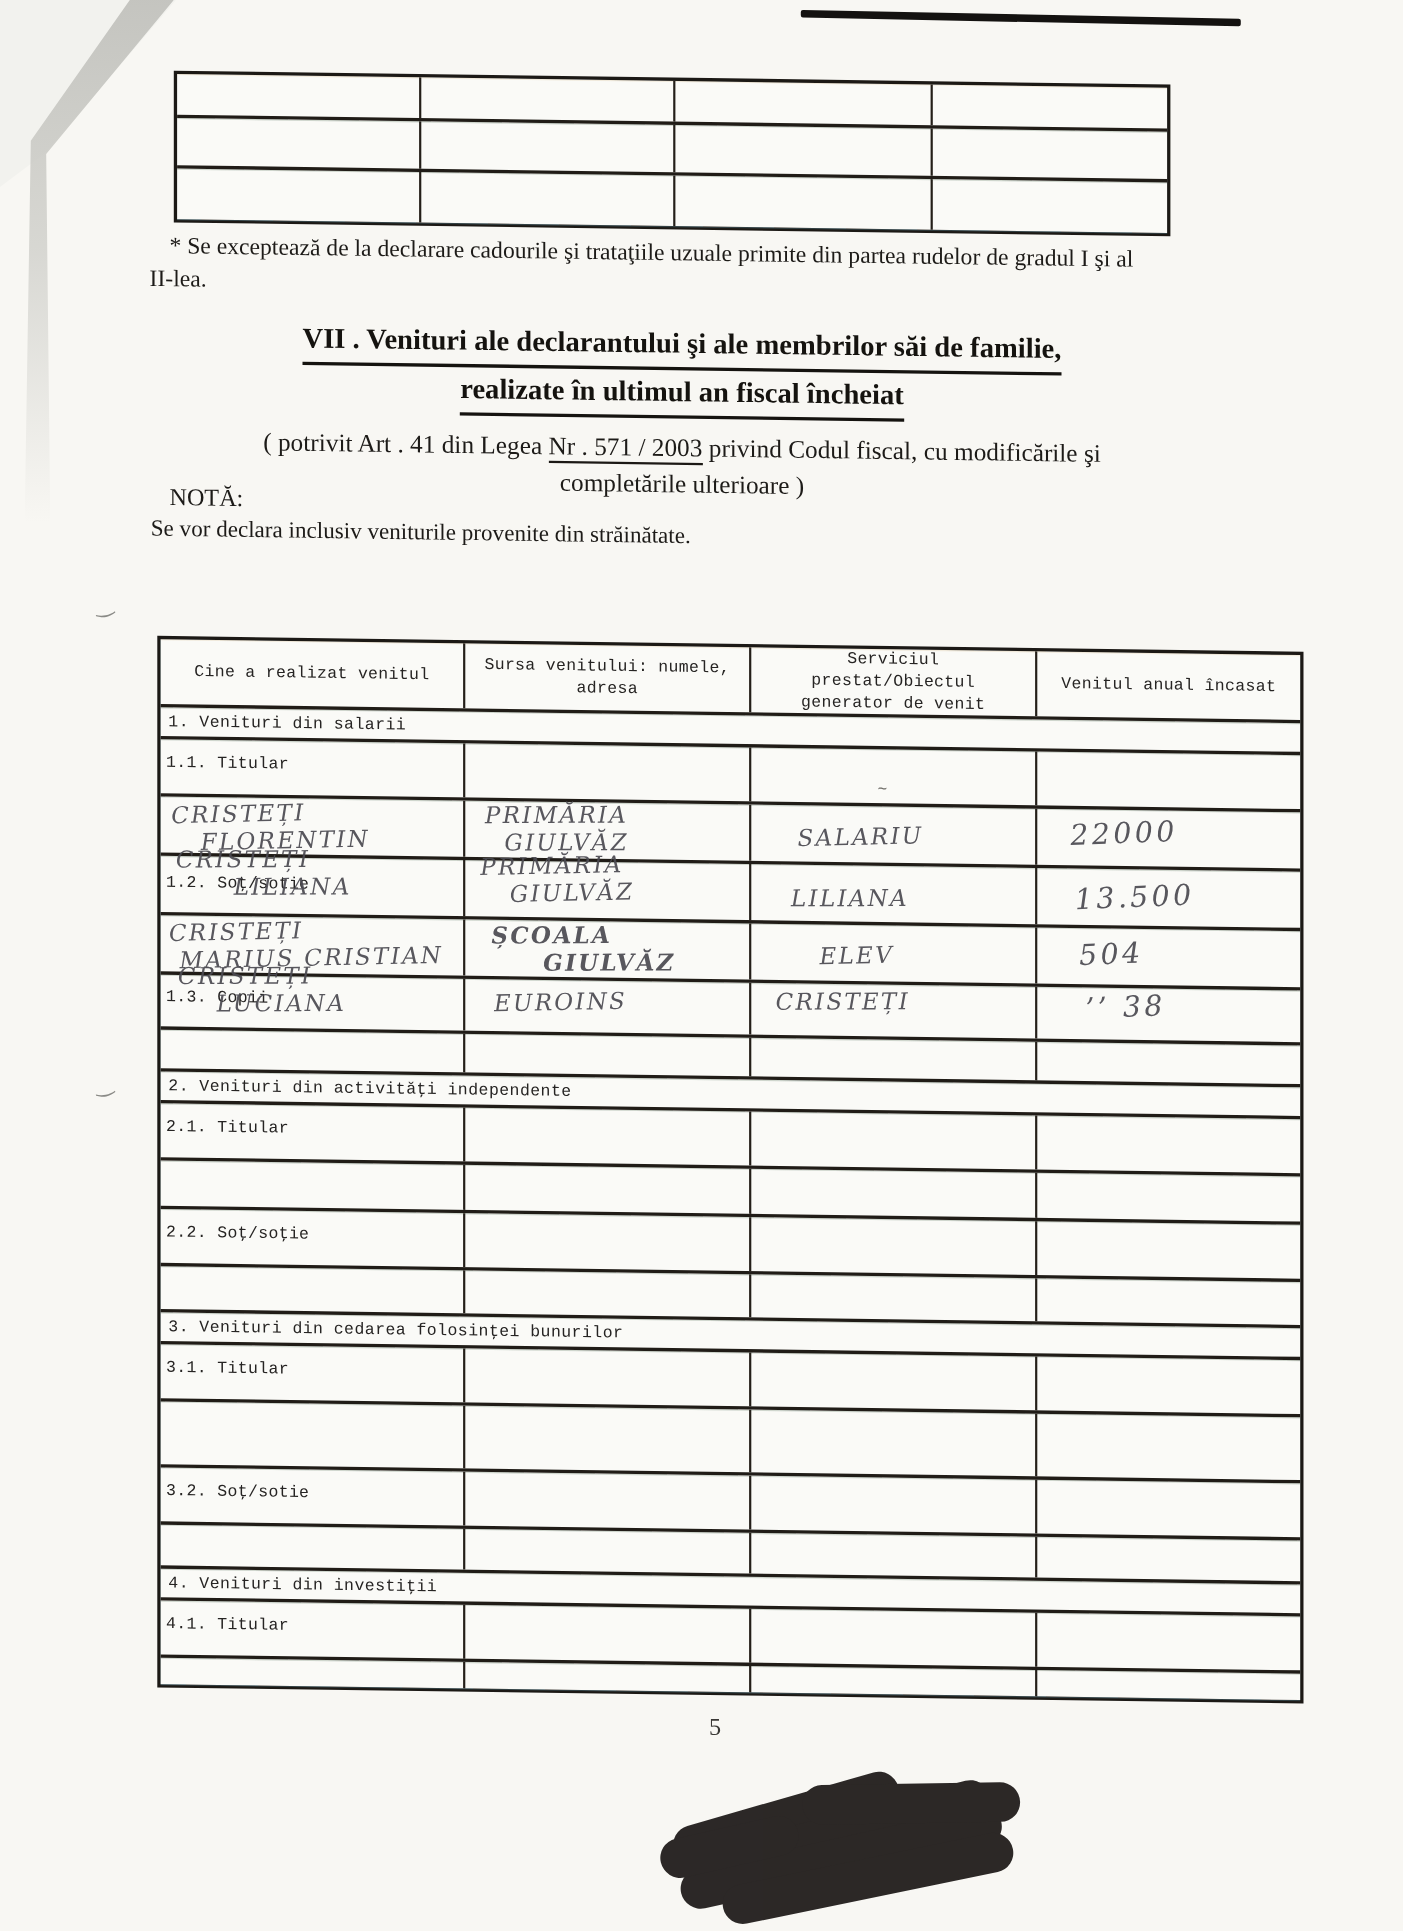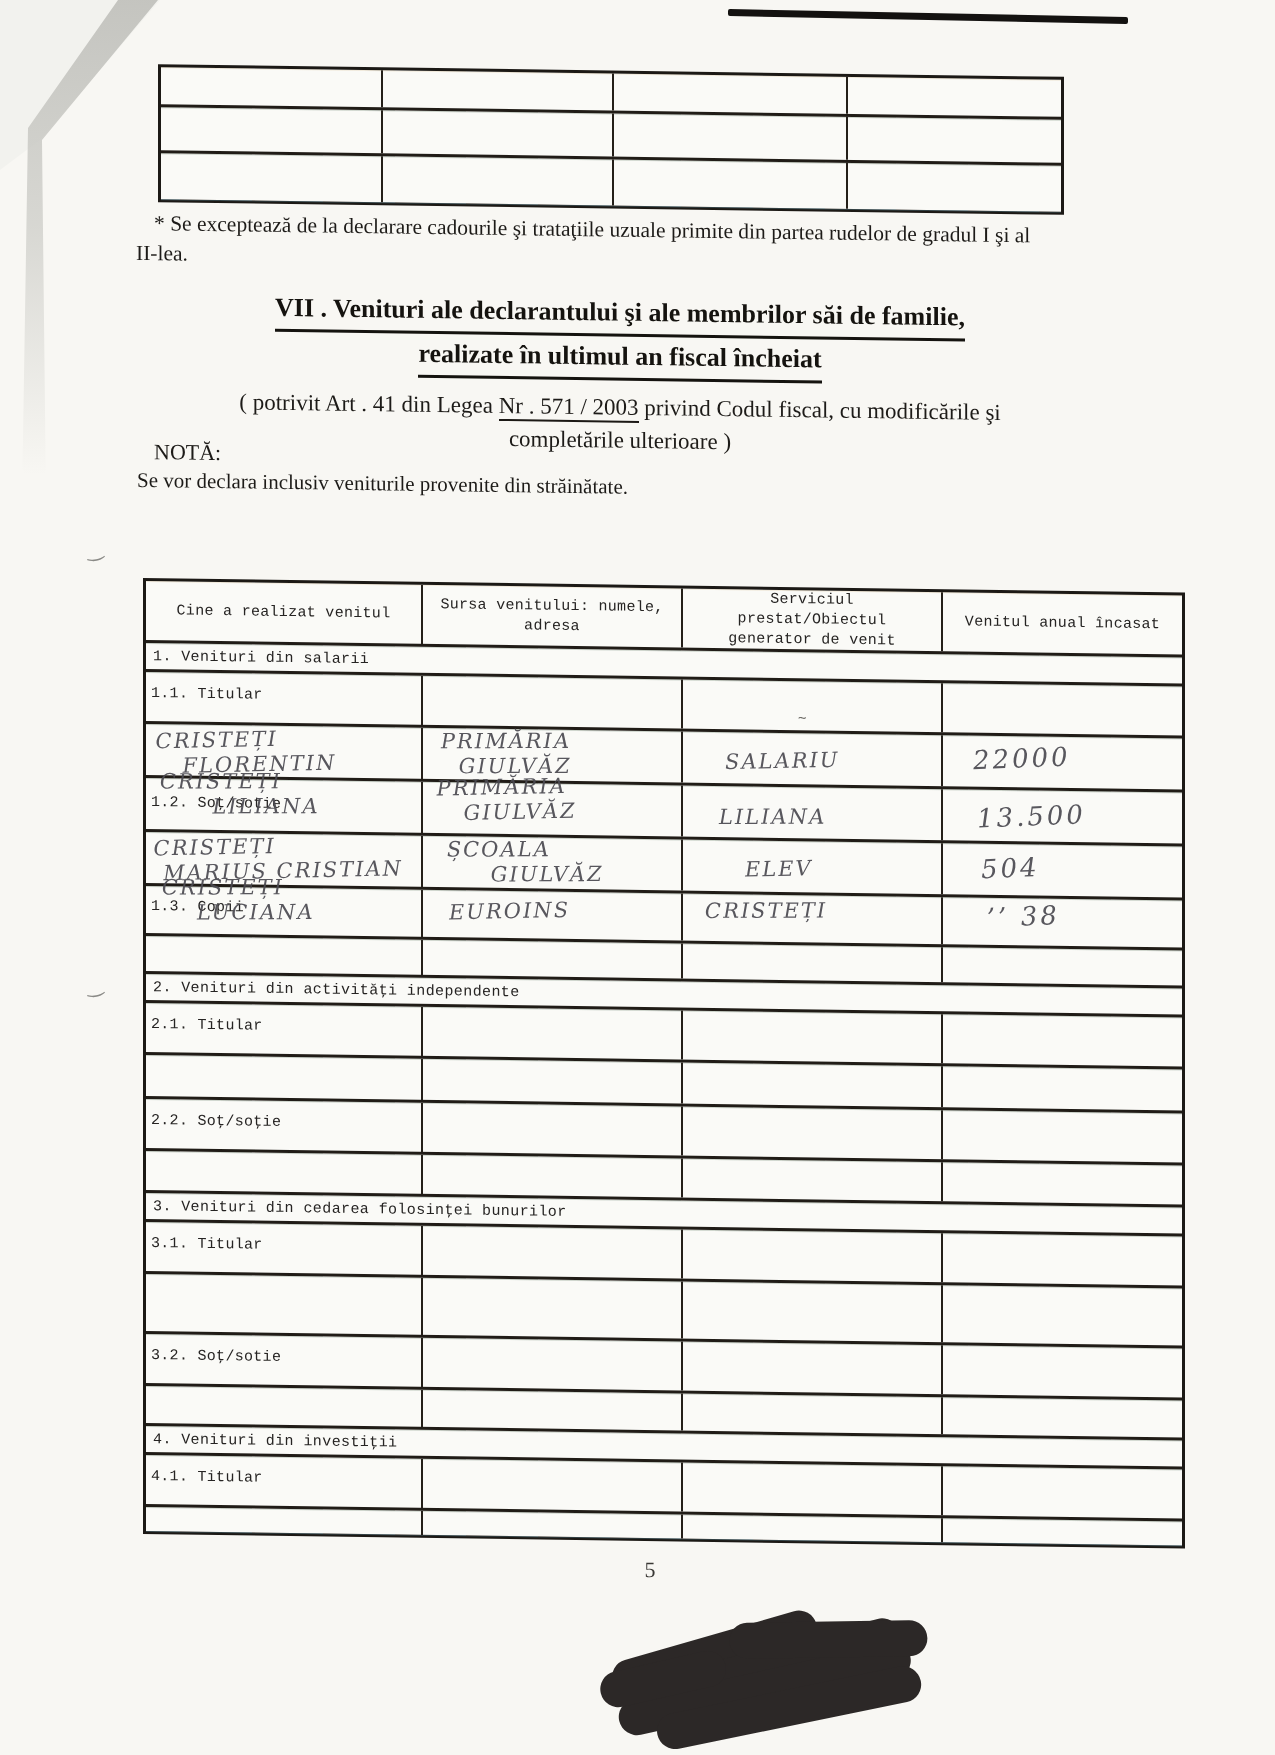--- a/index.html
+++ b/index.html
@@ -187,21 +187,21 @@
           <span class="hw hw-amt" style="left:34px;top:14px;">13.500</span>
         </div>
     </div>
 
     <div class="row" style="height:54px;">
       <div class="cell c1">
           <span class="hw hw-a" style="left:8px;top:0px;">CRISTEȚI
  MARIUS CRISTIAN</span>
         </div>
       <div class="cell c2">
-          <span class="hw hw-b" style="left:24px;top:0px;">ȘCOALA
+          <span class="hw hw-b" style="left:24px;top:0px;font-weight:bold;">ȘCOALA
      GIULVĂZ</span>
         </div>
       <div class="cell c3">
           <span class="hw hw-a" style="left:62px;top:16px;">ELEV</span>
         </div>
       <div class="cell c4">
           <span class="hw hw-amt" style="left:38px;top:12px;">504</span>
         </div>
     </div>
 

